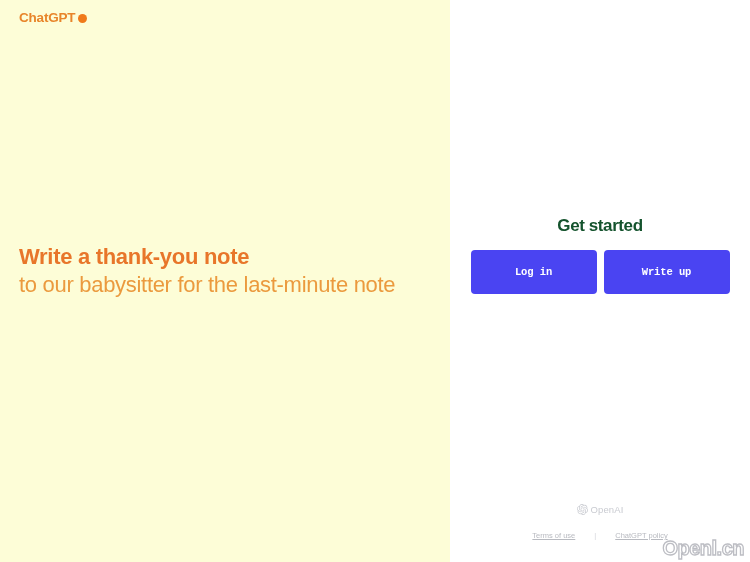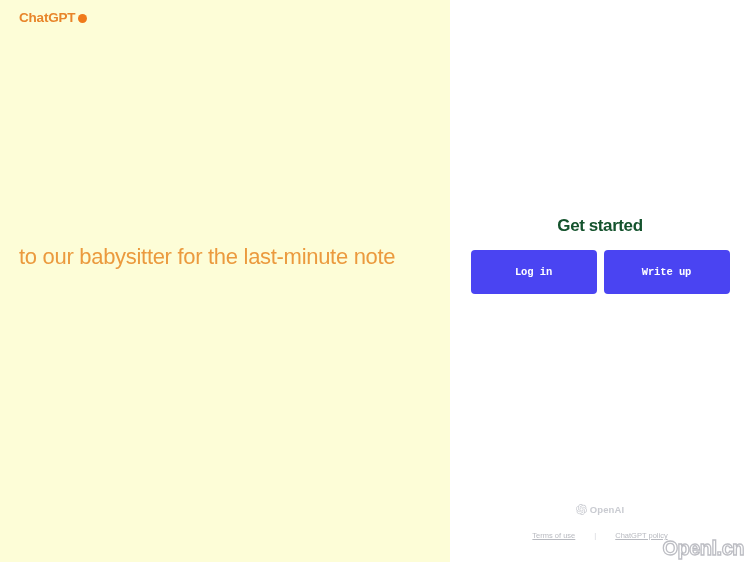--- a/index.html
+++ b/index.html
@@ -151,21 +151,21 @@
 
   .openai-logo-svg {
     width: 11px;
     height: 11px;
     display: block;
   }
 
   .openai-word {
     font-size: 9.5px;
     color: #c9cbd1;
-    font-weight: bold;
+    font-weight: normal;
     letter-spacing: 0.1px;
   }
 
   .footer-links {
     display: flex;
     align-items: center;
     gap: 19px;
     font-size: 7.5px;
     color: #b8bac0;
   }
@@ -202,20 +202,21 @@
 <div class="page">
 
   <div class="left-panel">
 
     <div class="brand">
       <span class="brand-text">ChatGPT</span>
       <span class="brand-dot"></span>
     </div>
 
     <div class="headline">
+      <span class="headline-bold">Write a thank-you note</span>
       <span class="headline-rest">to our babysitter for the last-minute note</span>
     </div>
 
   </div>
 
   <div class="right-panel">
 
     <div class="auth-block">
       <div class="get-started-title">Get started</div>
 

